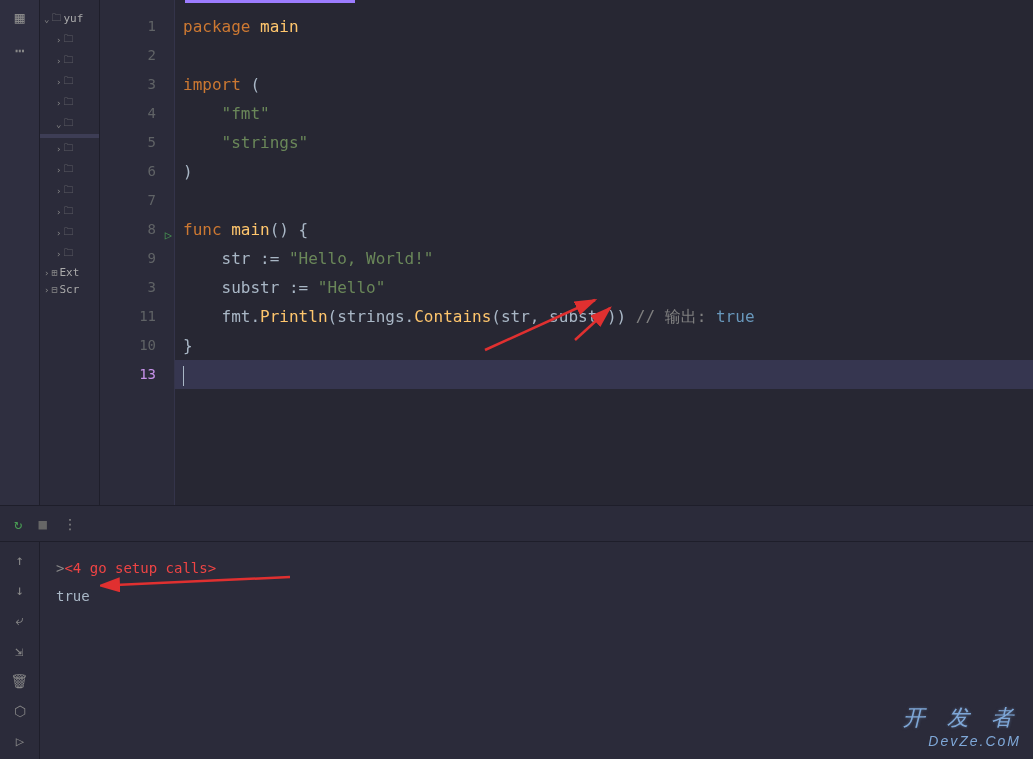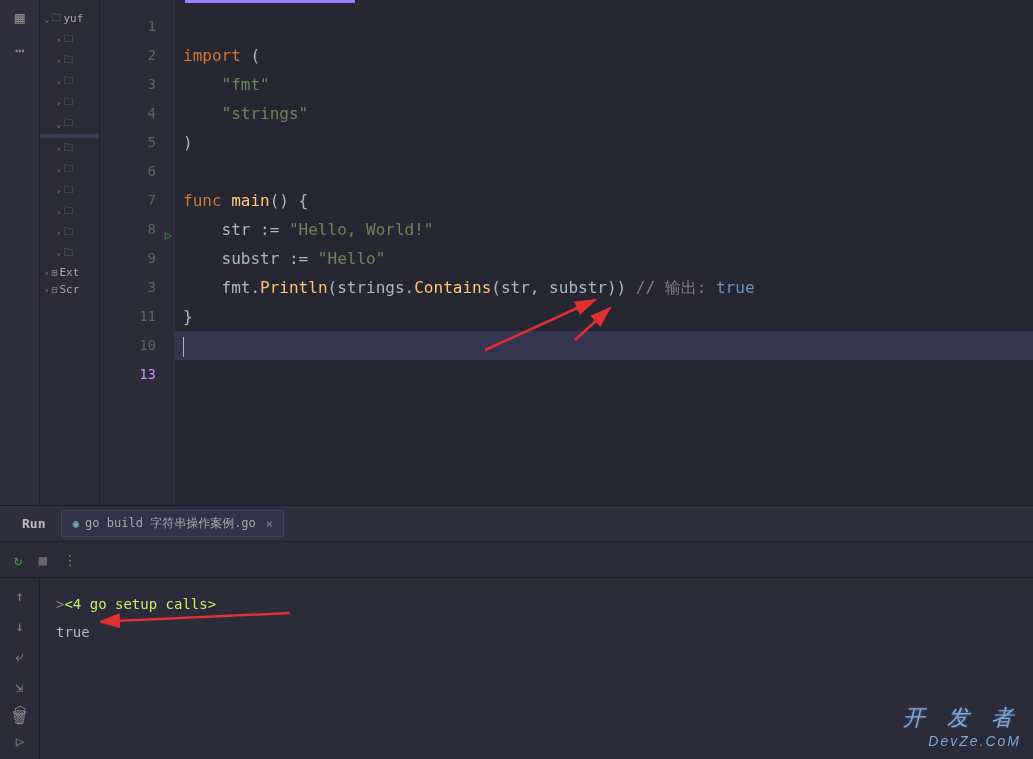--- a/index.html
+++ b/index.html
@@ -211,21 +211,21 @@
     .console-content {
       flex: 1;
       padding: 12px 16px;
       font-size: 14px;
       line-height: 28px;
       color: #a9b7c6;
       position: relative;
     }
     .console-line { white-space: pre; }
     .chevron-prefix { color: #888; }
-    .setup-calls { color: #bef264; text-align: center; }
+    .setup-calls { color: #ef4444; text-align: center; }
     .exit-code { color: #a9b7c6; margin-top: 28px; display: block;}
     .left-bottom-icons {
       position: absolute;
       left: 0;
       bottom: 0;
       width: 40px;
       display: flex;
       flex-direction: column;
       align-items: center;
       gap: 14px;
@@ -335,20 +335,21 @@
       <div class="line-num">6</div>
       <div class="line-num">7</div>
       <div class="line-num">8<span class="run-icon">▷</span></div>
       <div class="line-num">9</div>
       <div class="line-num">3</div>
       <div class="line-num">11</div>
       <div class="line-num">10</div>
       <div class="line-num active">13</div>
     </div>
     <div class="code-area">
+      <div class="code-line"><span class="tok-kw">package</span><span class="tok-pkg"> main</span></div>
       <div class="code-line"></div>
       <div class="code-line"><span class="tok-kw">import</span><span class="tok-paren"> (</span></div>
       <div class="code-line">    <span class="tok-str">"fmt"</span></div>
       <div class="code-line">    <span class="tok-str">"strings"</span></div>
       <div class="code-line"><span class="tok-paren">)</span></div>
       <div class="code-line"></div>
       <div class="code-line"><span class="tok-kw">func</span><span class="tok-func"> main</span><span class="tok-paren">() {</span></div>
       <div class="code-line">    <span class="tok-ident">str</span><span class="tok-ident"> := </span><span class="tok-str">"Hello, World!"</span></div>
       <div class="code-line">    <span class="tok-ident">substr</span><span class="tok-ident"> := </span><span class="tok-str">"Hello"</span></div>
       <div class="code-line">    <span class="tok-ident">fmt</span><span class="tok-dot">.</span><span class="tok-method">Println</span><span class="tok-paren">(</span><span class="tok-ident">strings</span><span class="tok-dot">.</span><span class="tok-method">Contains</span><span class="tok-paren">(</span><span class="tok-param">str</span><span class="tok-ident">, </span><span class="tok-param">substr</span><span class="tok-paren">))</span><span> </span><span class="tok-comment">// 输出: </span><span class="tok-comment-val">true</span></div>
@@ -369,28 +370,20 @@
               <polygon points="0 0, 9 3, 0 6" fill="#e03030"></polygon>
             </marker>
           </defs>
         <line x1="5" y1="40" x2="40" y2="8" stroke="#e03030" stroke-width="2.5" marker-end="url(#ah2)"></line>
       </svg>
     </div>
   </div>
 </div>
 
 <div class="bottom-panel">
-  <div class="panel-tabs">
-    <span class="panel-tab-label">Run</span>
-    <div class="panel-tab-file">
-      <span class="go-icon">◉</span>
-      <span>go build 字符串操作案例.go</span>
-      <span class="close-x">×</span>
-    </div>
-  </div>
   <div class="panel-toolbar">
     <span class="toolbar-icon rerun-icon">↻</span>
     <span class="toolbar-icon stop-icon">■</span>
     <span class="toolbar-icon">⋮</span>
   </div>
   <div class="console-area">
     <div class="console-side">
       <span class="toolbar-icon">↑</span>
       <span class="toolbar-icon">↓</span>
       <span class="toolbar-icon">⤶</span>

